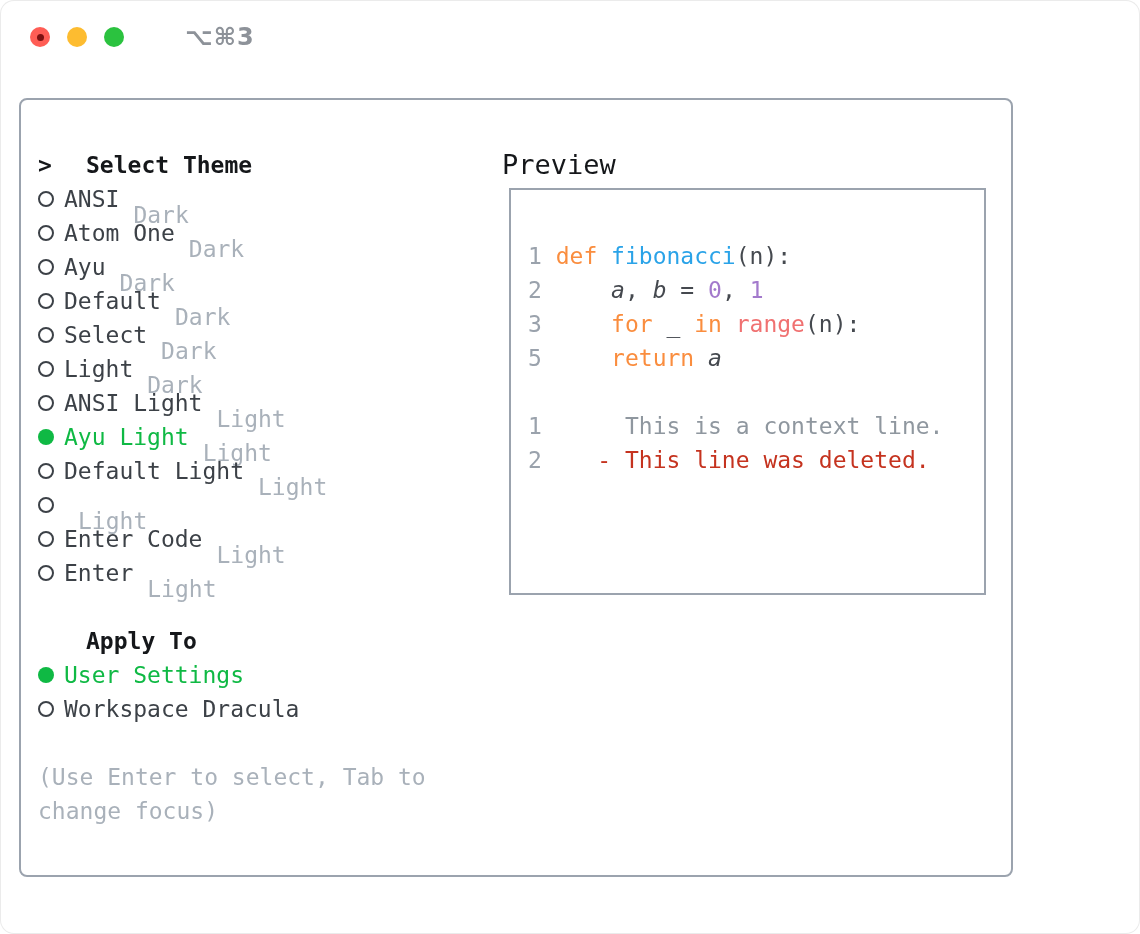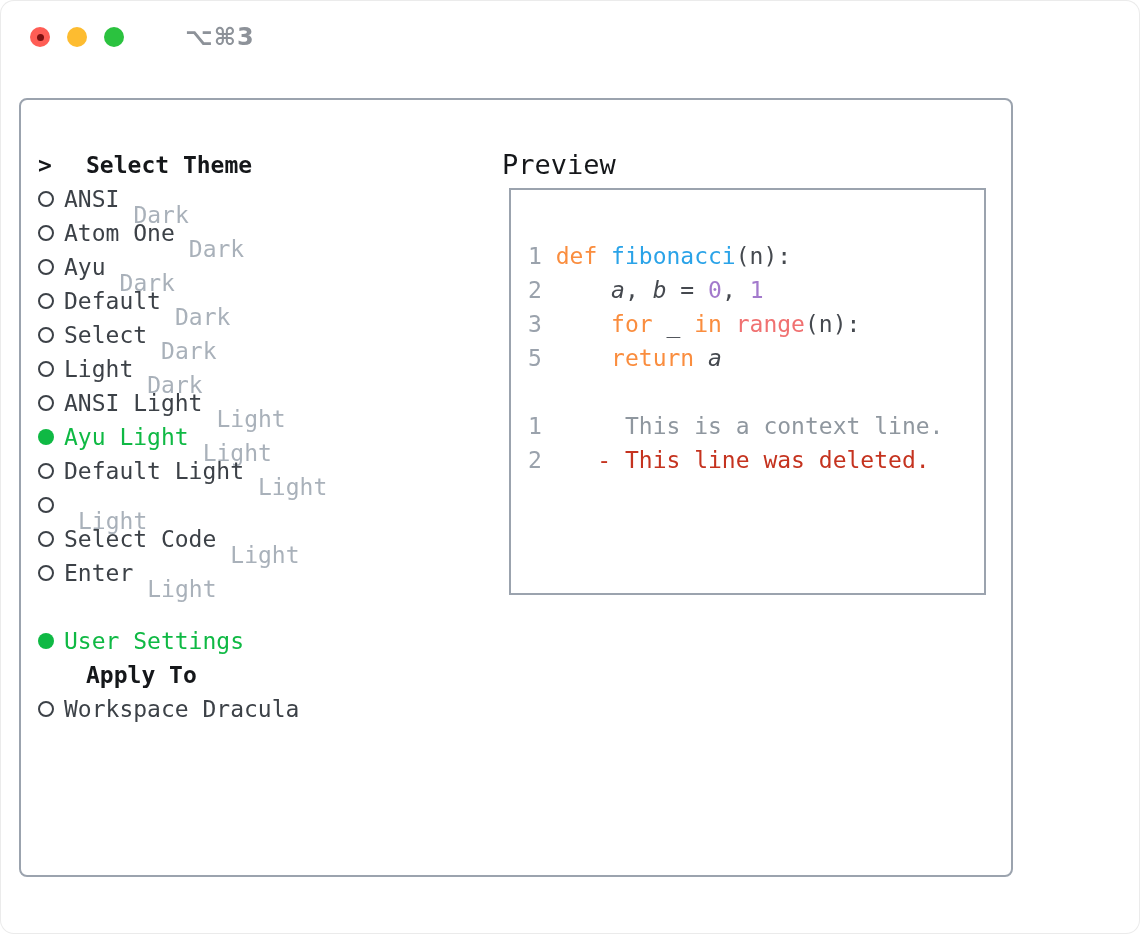--- a/index.html
+++ b/index.html
@@ -112,46 +112,47 @@
         <span class="marker"><span class="ring"></span></span>
         <span class="nm">Default Light</span>
         <span class="tag">Light</span>
       </div>
       <div class="row">
         <span class="marker"><span class="ring"></span></span>
         <span class="tag">Light</span>
       </div>
       <div class="row">
         <span class="marker"><span class="ring"></span></span>
-        <span class="nm">Select Code</span>
+        <span class="nm">Enter Code</span>
         <span class="tag">Light</span>
       </div>
       <div class="row">
         <span class="marker"><span class="ring"></span></span>
         <span class="nm">Enter</span>
         <span class="tag">Light</span>
       </div>
 
       <div class="spacer"></div>
 
+      <div class="row">
+        <span class="marker"></span>
+        <span class="hdr">Apply To</span>
+      </div>
       <div class="row sel">
         <span class="marker"><span class="dot-sel"></span></span>
         <span class="nm">User Settings</span>
-      </div>
-      <div class="row">
-        <span class="marker"></span>
-        <span class="hdr">Apply To</span>
       </div>
       <div class="row">
         <span class="marker"><span class="ring"></span></span>
         <span class="nm">Workspace Dracula</span>
       </div>
 
       <div class="spacer"></div>
 
+      <div class="help">(Use Enter to select, Tab to change focus)</div>
     </div>
 
     <div class="preview-title">Preview</div>
 
     <div class="preview-box">
       <div class="code">
 
         <div class="pline"><span class="num">1 </span><span class="kw">def </span><span class="fn">fibonacci</span><span class="fg">(n):</span></div>
 
         <div class="pline"><span class="num">2 </span><span class="fg">    </span><span class="id">a</span><span class="fg">, </span><span class="id">b</span><span class="fg"> = </span><span class="cn">0</span><span class="fg">, </span><span class="cn">1</span></div>

